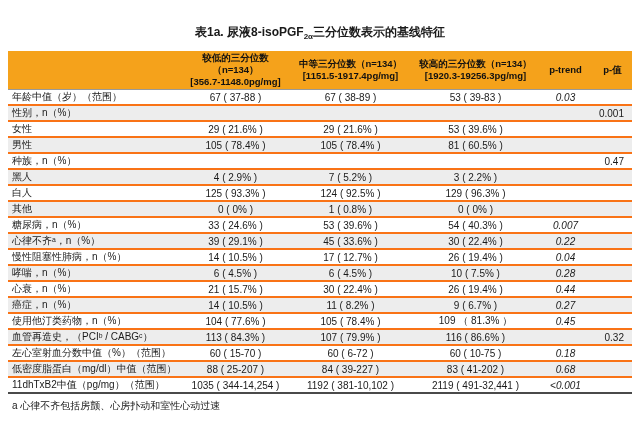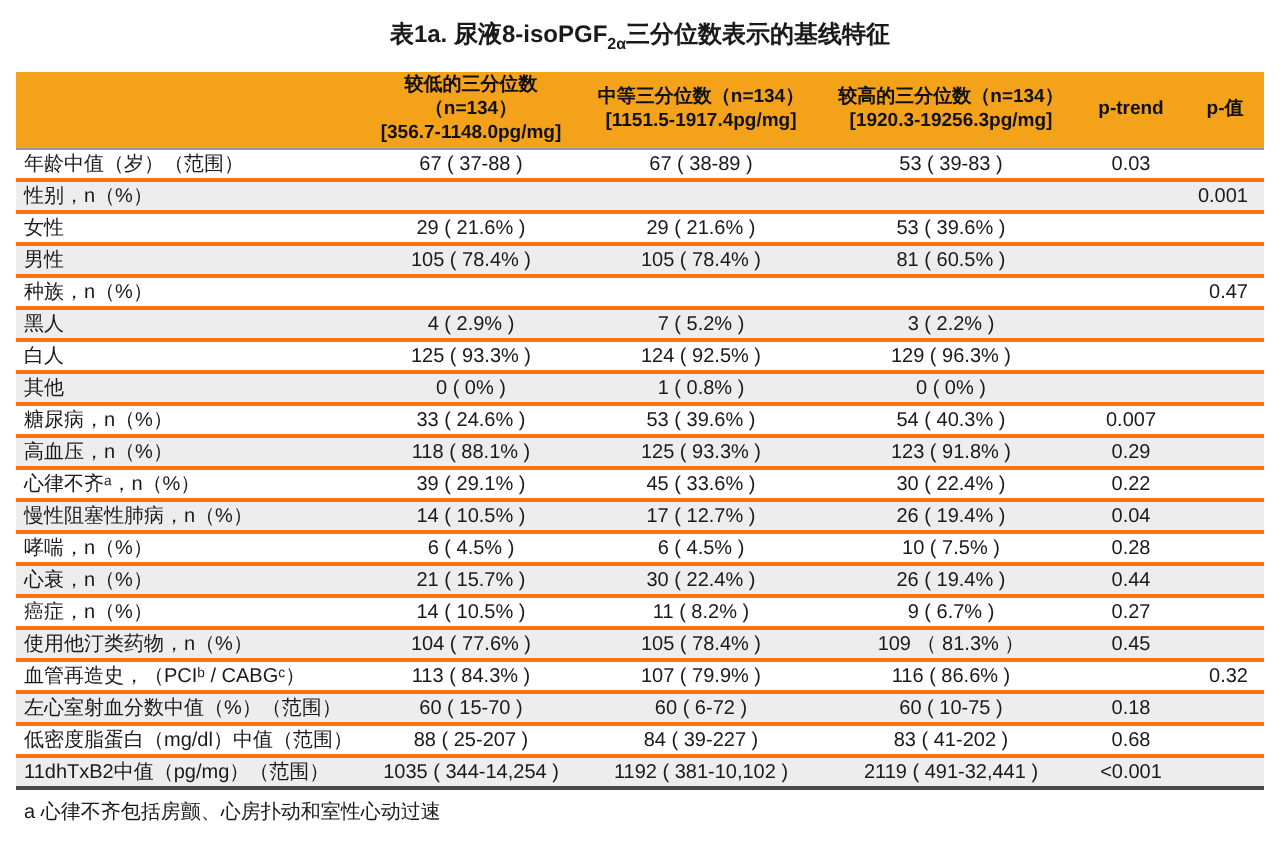--- a/index.html
+++ b/index.html
@@ -4,21 +4,21 @@
 <style>
   * { box-sizing: border-box; }
   html, body {
     margin: 0; padding: 0;
     width: 640px; height: 432px;
     background: #ffffff;
     font-family: "Liberation Sans", "DejaVu Sans", sans-serif;
     color: #1a1a1a;
     overflow: hidden;
   }
-  .page { width: 640px; height: 432px; padding: 8px 8px 0 8px; }
+  .page { width: 640px; height: 432px; padding: 23px 8px 0 8px; }
   .title {
     text-align: center;
     font-size: 12px;
     font-weight: bold;
     line-height: 18px;
     margin-bottom: 5px;
     white-space: nowrap;
   }
   .title sub { font-size: 8px; }
   table.main {
@@ -50,21 +50,21 @@
   tbody tr:last-child { border-bottom: 2px solid #4a4a4a; }
   tbody td {
     font-size: 10px;
     padding: 0 2px;
     white-space: nowrap;
     overflow: hidden;
     vertical-align: middle;
   }
   td.cell-label { text-align: left; padding-left: 4px; }
   td.cell-val   { text-align: center; }
-  td.cell-ptrend{ text-align: center; }
+  td.cell-ptrend{ text-align: center; font-style: italic; }
   td.cell-pval  { text-align: right; padding-right: 8px; }
   .footnotes { margin-top: 5px; padding-left: 4px; }
   .footnote {
     font-size: 10px;
     line-height: 13px;
     white-space: nowrap;
   }
 </style>
 </head>
 <body>
@@ -168,28 +168,20 @@
     </tr>
         <tr>
       <td class="cell-label">糖尿病，n（%）</td>
       <td class="cell-val">33 ( 24.6% )</td>
       <td class="cell-val">53 ( 39.6% )</td>
       <td class="cell-val">54 ( 40.3% )</td>
       <td class="cell-ptrend">0.007</td>
       <td class="cell-pval"></td>
     </tr>
         <tr>
-      <td class="cell-label">高血压，n（%）</td>
-      <td class="cell-val">118 ( 88.1% )</td>
-      <td class="cell-val">125 ( 93.3% )</td>
-      <td class="cell-val">123 ( 91.8% )</td>
-      <td class="cell-ptrend">0.29</td>
-      <td class="cell-pval"></td>
-    </tr>
-        <tr>
       <td class="cell-label">心律不齐ᵃ，n（%）</td>
       <td class="cell-val">39 ( 29.1% )</td>
       <td class="cell-val">45 ( 33.6% )</td>
       <td class="cell-val">30 ( 22.4% )</td>
       <td class="cell-ptrend">0.22</td>
       <td class="cell-pval"></td>
     </tr>
         <tr>
       <td class="cell-label">慢性阻塞性肺病，n（%）</td>
       <td class="cell-val">14 ( 10.5% )</td>

